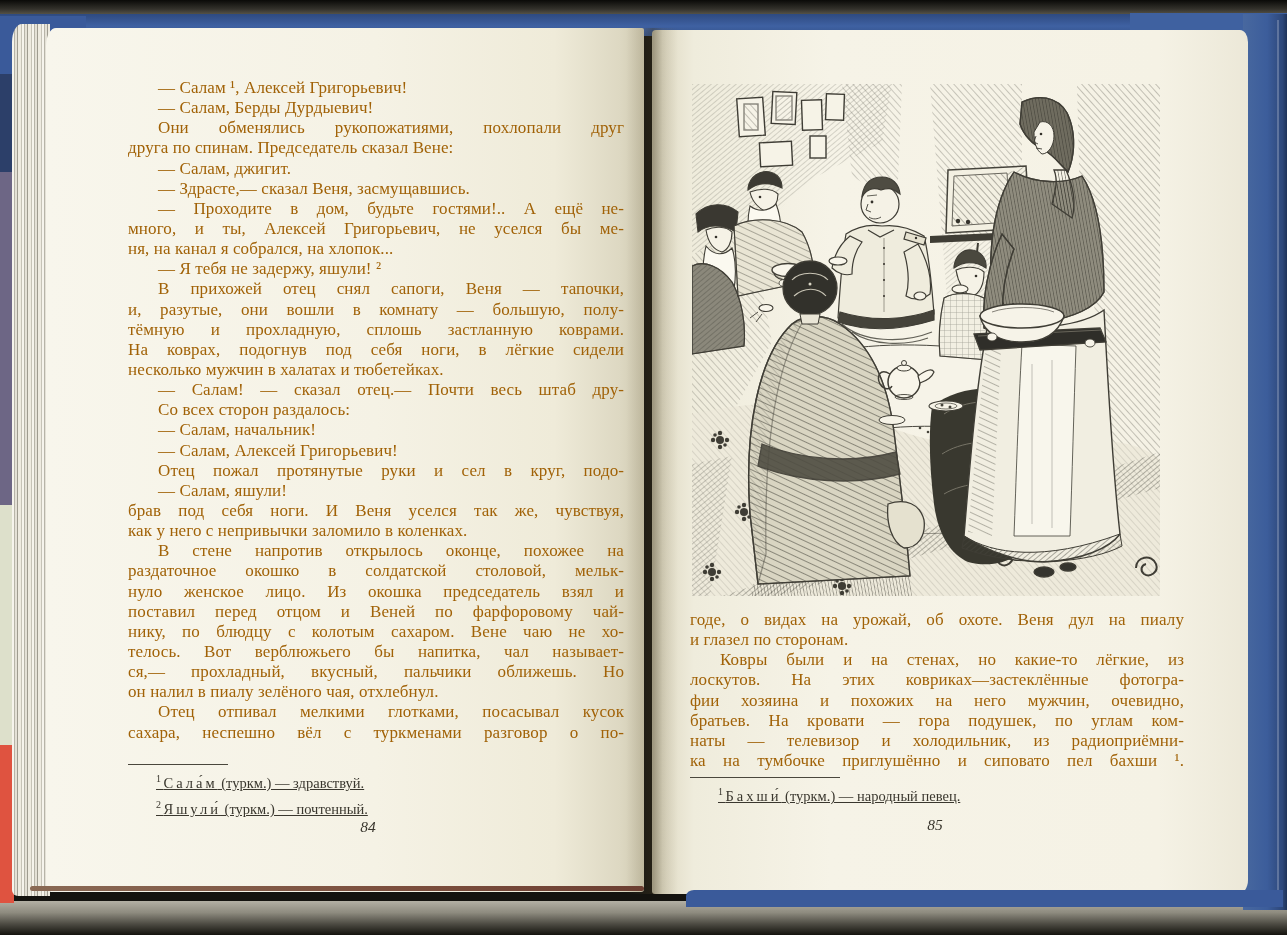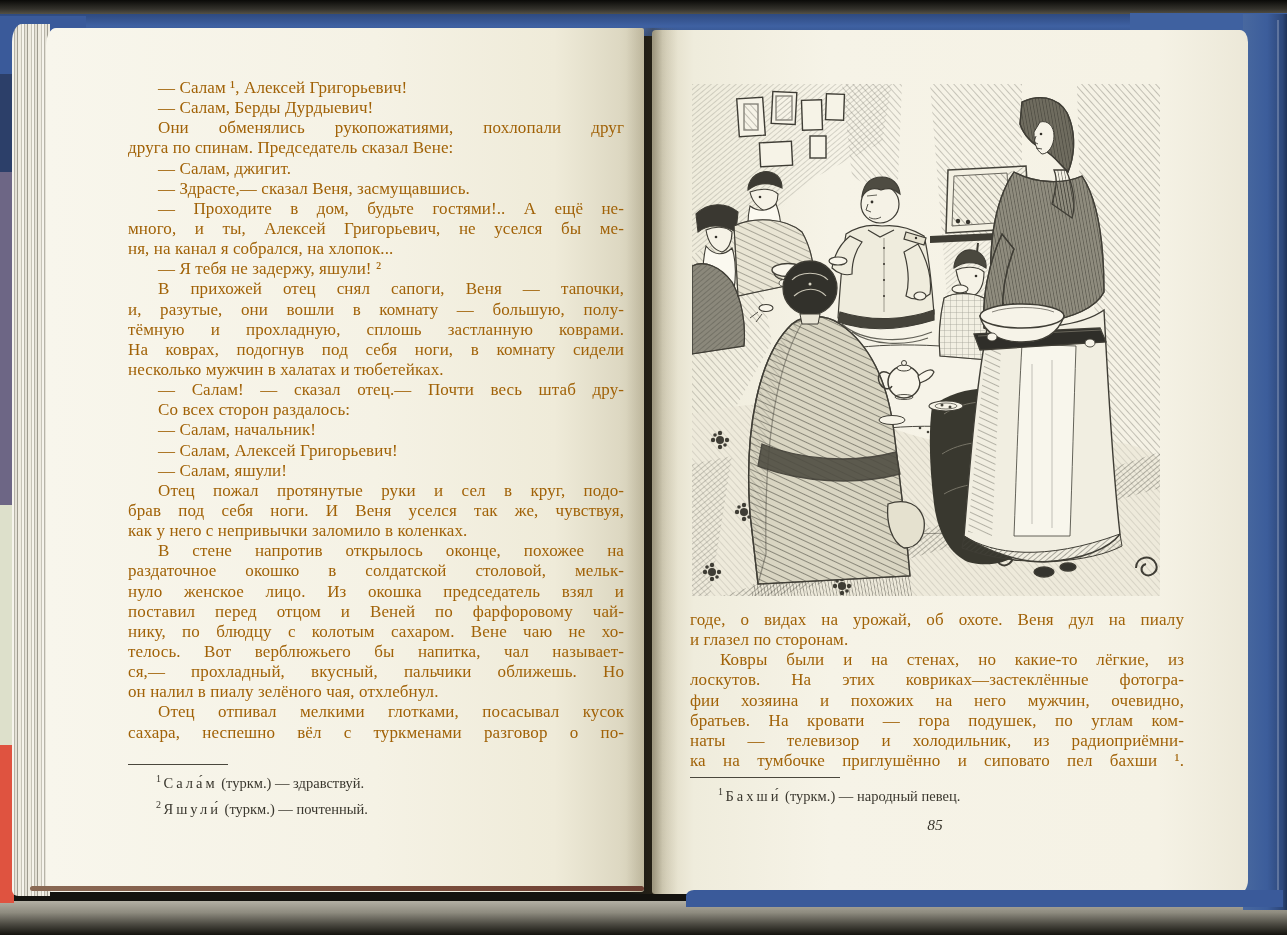--- a/index.html
+++ b/index.html
@@ -42,21 +42,21 @@
     background:linear-gradient(90deg,rgba(96,84,55,0) 0%,rgba(96,84,55,.16) 35%,rgba(68,58,34,.36) 52%,rgba(96,84,55,.14) 70%,rgba(96,84,55,0) 100%);}
   .edge-brown{left:30px;top:886px;width:614px;height:5px;z-index:4;border-radius:3px;
     background:linear-gradient(90deg,#8a6a55,#7c4f3d 60%,#6c3f32);}
 
   
   .page-text{position:absolute;font-size:17px;line-height:20.15px;color:#a16207;letter-spacing:.1px;z-index:5;}
   .ln{height:20.15px;white-space:nowrap;overflow:visible;}
   .ln.j{white-space:normal;text-align:justify;text-align-last:justify;overflow:hidden;}
   .ln.ind{text-indent:30px;}
   .footnote-rule{position:absolute;border-top:1.5px solid #4a473d;z-index:5;}
-  .footnotes{position:absolute;z-index:5;font-size:14.5px;line-height:21.5px;color:#3a372e;}
+  .footnotes{position:absolute;z-index:5;font-size:14.5px;line-height:21.5px;color:#3a372e;text-decoration:underline;}
   .fn{text-indent:28px;white-space:nowrap;}
   .fn sup{font-size:10px;}
   .fn .term{letter-spacing:3px;}
   .pageno{position:absolute;z-index:5;font-style:italic;font-size:15.5px;color:#3a372e;text-align:center;}
 
   .illus{position:absolute;z-index:5;}
   svg .s{stroke:#3f3d35;}
 </style>
 </head>
 <body>
@@ -92,46 +92,47 @@
       <div class="ln">друга по спинам. Председатель сказал Вене:</div>
       <div class="ln ind">— Салам, джигит.</div>
       <div class="ln ind">— Здрасте,— сказал Веня, засмущавшись.</div>
       <div class="ln j ind">— Проходите в дом, будьте гостями!.. А ещё не-</div>
       <div class="ln j">много, и ты, Алексей Григорьевич, не уселся бы ме-</div>
       <div class="ln">ня, на канал я собрался, на хлопок...</div>
       <div class="ln ind">— Я тебя не задержу, яшули! ²</div>
       <div class="ln j ind">В прихожей отец снял сапоги, Веня — тапочки,</div>
       <div class="ln j">и, разутые, они вошли в комнату — большую, полу-</div>
       <div class="ln j">тёмную и прохладную, сплошь застланную коврами.</div>
-      <div class="ln j">На коврах, подогнув под себя ноги, в комнату сидели</div>
+      <div class="ln j">На коврах, подогнув под себя ноги, в лёгкие сидели</div>
       <div class="ln">несколько мужчин в халатах и тюбетейках.</div>
       <div class="ln j ind">— Салам! — сказал отец.— Почти весь штаб дру-</div>
       <div class="ln ind">Со всех сторон раздалось:</div>
       <div class="ln ind">— Салам, начальник!</div>
       <div class="ln ind">— Салам, Алексей Григорьевич!</div>
+      <div class="ln j ind">Отец пожал протянутые руки и сел в круг, подо-</div>
       <div class="ln ind">— Салам, яшули!</div>
-      <div class="ln j ind">Отец пожал протянутые руки и сел в круг, подо-</div>
       <div class="ln j">брав под себя ноги. И Веня уселся так же, чувствуя,</div>
       <div class="ln">как у него с непривычки заломило в коленках.</div>
       <div class="ln j ind">В стене напротив открылось оконце, похожее на</div>
       <div class="ln j">раздаточное окошко в солдатской столовой, мельк-</div>
       <div class="ln j">нуло женское лицо. Из окошка председатель взял и</div>
       <div class="ln j">поставил перед отцом и Веней по фарфоровому чай-</div>
       <div class="ln j">нику, по блюдцу с колотым сахаром. Вене чаю не хо-</div>
       <div class="ln j">телось. Вот верблюжьего бы напитка, чал называет-</div>
       <div class="ln j">ся,— прохладный, вкусный, пальчики оближешь. Но</div>
       <div class="ln">он налил в пиалу зелёного чая, отхлебнул.</div>
       <div class="ln j ind">Отец отпивал мелкими глотками, посасывал кусок</div>
       <div class="ln j">сахара, неспешно вёл с туркменами разговор о по-</div>
     </div>
   <div class="footnote-rule" style="left:128px;top:764px;width:100px"></div>
   <div class="footnotes" style="left:128px;top:768px;width:496px">
       <div class="fn"><sup>1 </sup><span class="term">Сала́м</span> (туркм.) — здравствуй.</div>
       <div class="fn"><sup>2 </sup><span class="term">Яшули́</span> (туркм.) — почтенный.</div>
     </div>
+  <div class="pageno" style="left:128px;top:818px;width:480px">84</div>
 
   <div class="illus" style="left:692px;top:84px;width:468px;height:512px">
     <svg width="468" height="512" viewBox="0 0 468 512">
       <defs>
         <pattern id="hA" patternUnits="userSpaceOnUse" width="5" height="5" patternTransform="rotate(48)">
           <path d="M0 0H5" stroke="#4a4840" stroke-width="1"></path>
           </pattern>
         <pattern id="hB" patternUnits="userSpaceOnUse" width="4" height="4" patternTransform="rotate(-40)">
           <path d="M0 0H4" stroke="#4a4840" stroke-width="0.9"></path>
           </pattern>

